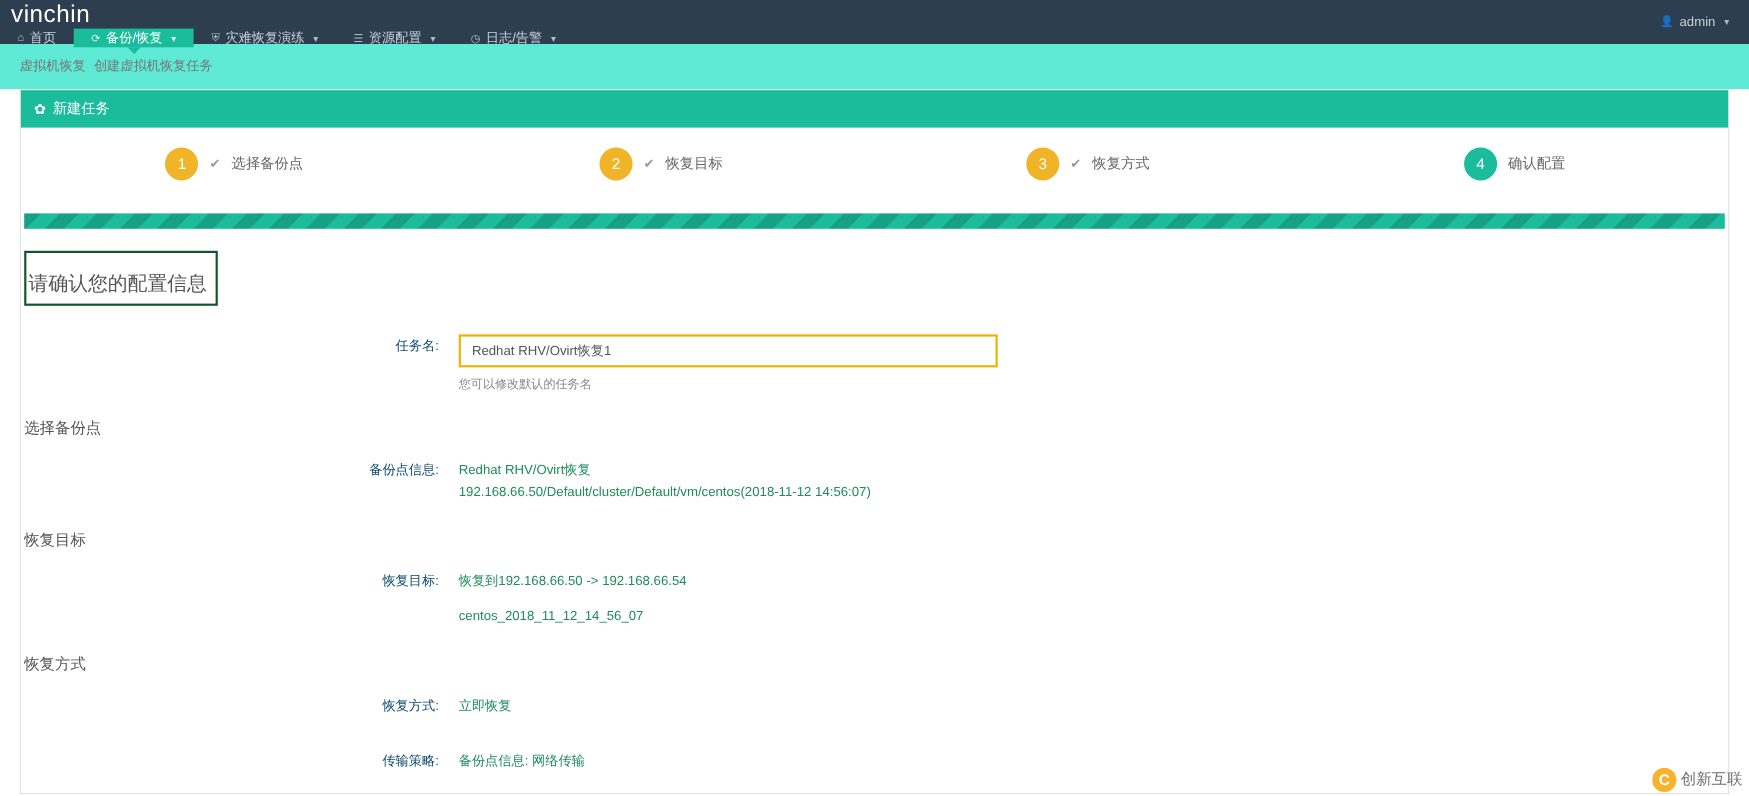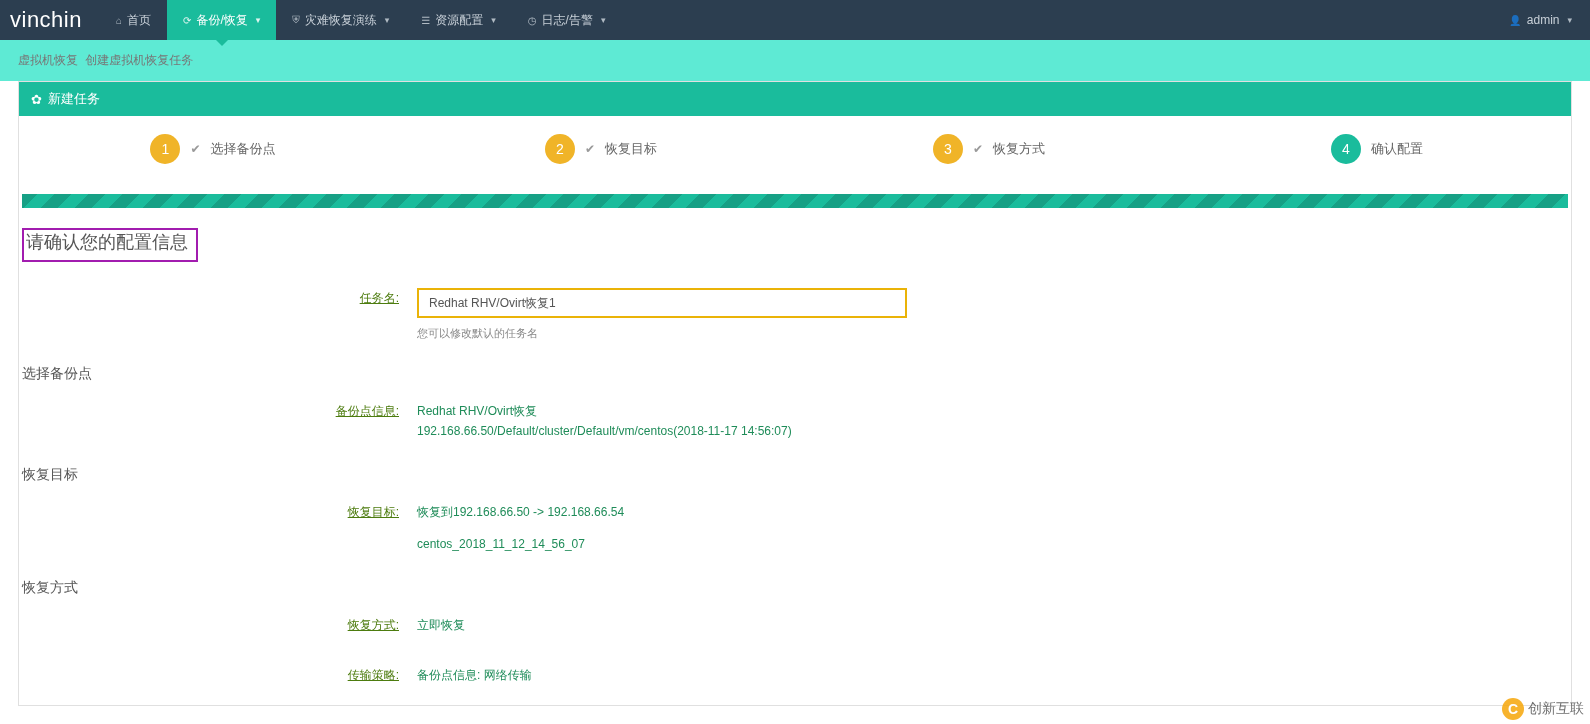--- a/index.html
+++ b/index.html
@@ -19,22 +19,22 @@
       background: #2c3e50;
       height: 40px;
       display: flex;
       align-items: center;
       padding: 0;
       color: #fff;
       justify-content: space-between;
     }
     .navbar-left {
       display: flex;
-      align-items: center;
       height: 100%;
+      flex-direction: column;
     }
     .brand {
       font-size: 22px;
       font-weight: 400;
       letter-spacing: 0.5px;
       padding: 0 18px 0 10px;
       color: #fff;
       font-family: Arial, sans-serif;
     }
     .nav-items {
@@ -158,39 +158,38 @@
         #16a085 24px
       );
       margin: 0 3px 20px 3px;
     }
     .content-area {
       padding: 0 3px 10px 3px;
     }
     .confirm-title {
       font-size: 18px;
       color: #555;
-      border: 2px solid #a21caf;
+      border: 2px solid #14532d;
       display: inline-block;
-      padding: 0 8px 6px 2px;
+      padding: 16px 8px 6px 2px;
       margin: 0 0 18px 0;
     }
     .form-row {
       display: flex;
       align-items: flex-start;
       margin-bottom: 6px;
       padding: 4px 0;
     }
     .form-label {
       width: 395px;
       text-align: right;
       padding-right: 18px;
-      color: #4d7c0f;
+      color: #0c4a6e;
       font-size: 12px;
       padding-top: 6px;
-      text-decoration: underline;
     }
     .form-value {
       flex: 1;
       padding-top: 4px;
     }
     .form-input {
       width: 490px;
       height: 30px;
       border: 2px solid #eab308;
       padding: 0 10px;
@@ -323,21 +322,21 @@
           <div class="form-hint">您可以修改默认的任务名</div>
         </div>
       </div>
 
       
       <div class="section-title">选择备份点</div>
       <div class="form-row">
         <div class="form-label">备份点信息:</div>
         <div class="form-value green-text">
           <div>Redhat RHV/Ovirt恢复</div>
-          <div>192.168.66.50/Default/cluster/Default/vm/centos(2018-11-17 14:56:07)</div>
+          <div>192.168.66.50/Default/cluster/Default/vm/centos(2018-11-12 14:56:07)</div>
         </div>
       </div>
 
       
       <div class="section-title">恢复目标</div>
       <div class="form-row">
         <div class="form-label">恢复目标:</div>
         <div class="form-value green-text">
           <div>恢复到192.168.66.50 -&gt; 192.168.66.54</div>
           <div style="height:12px"></div>

